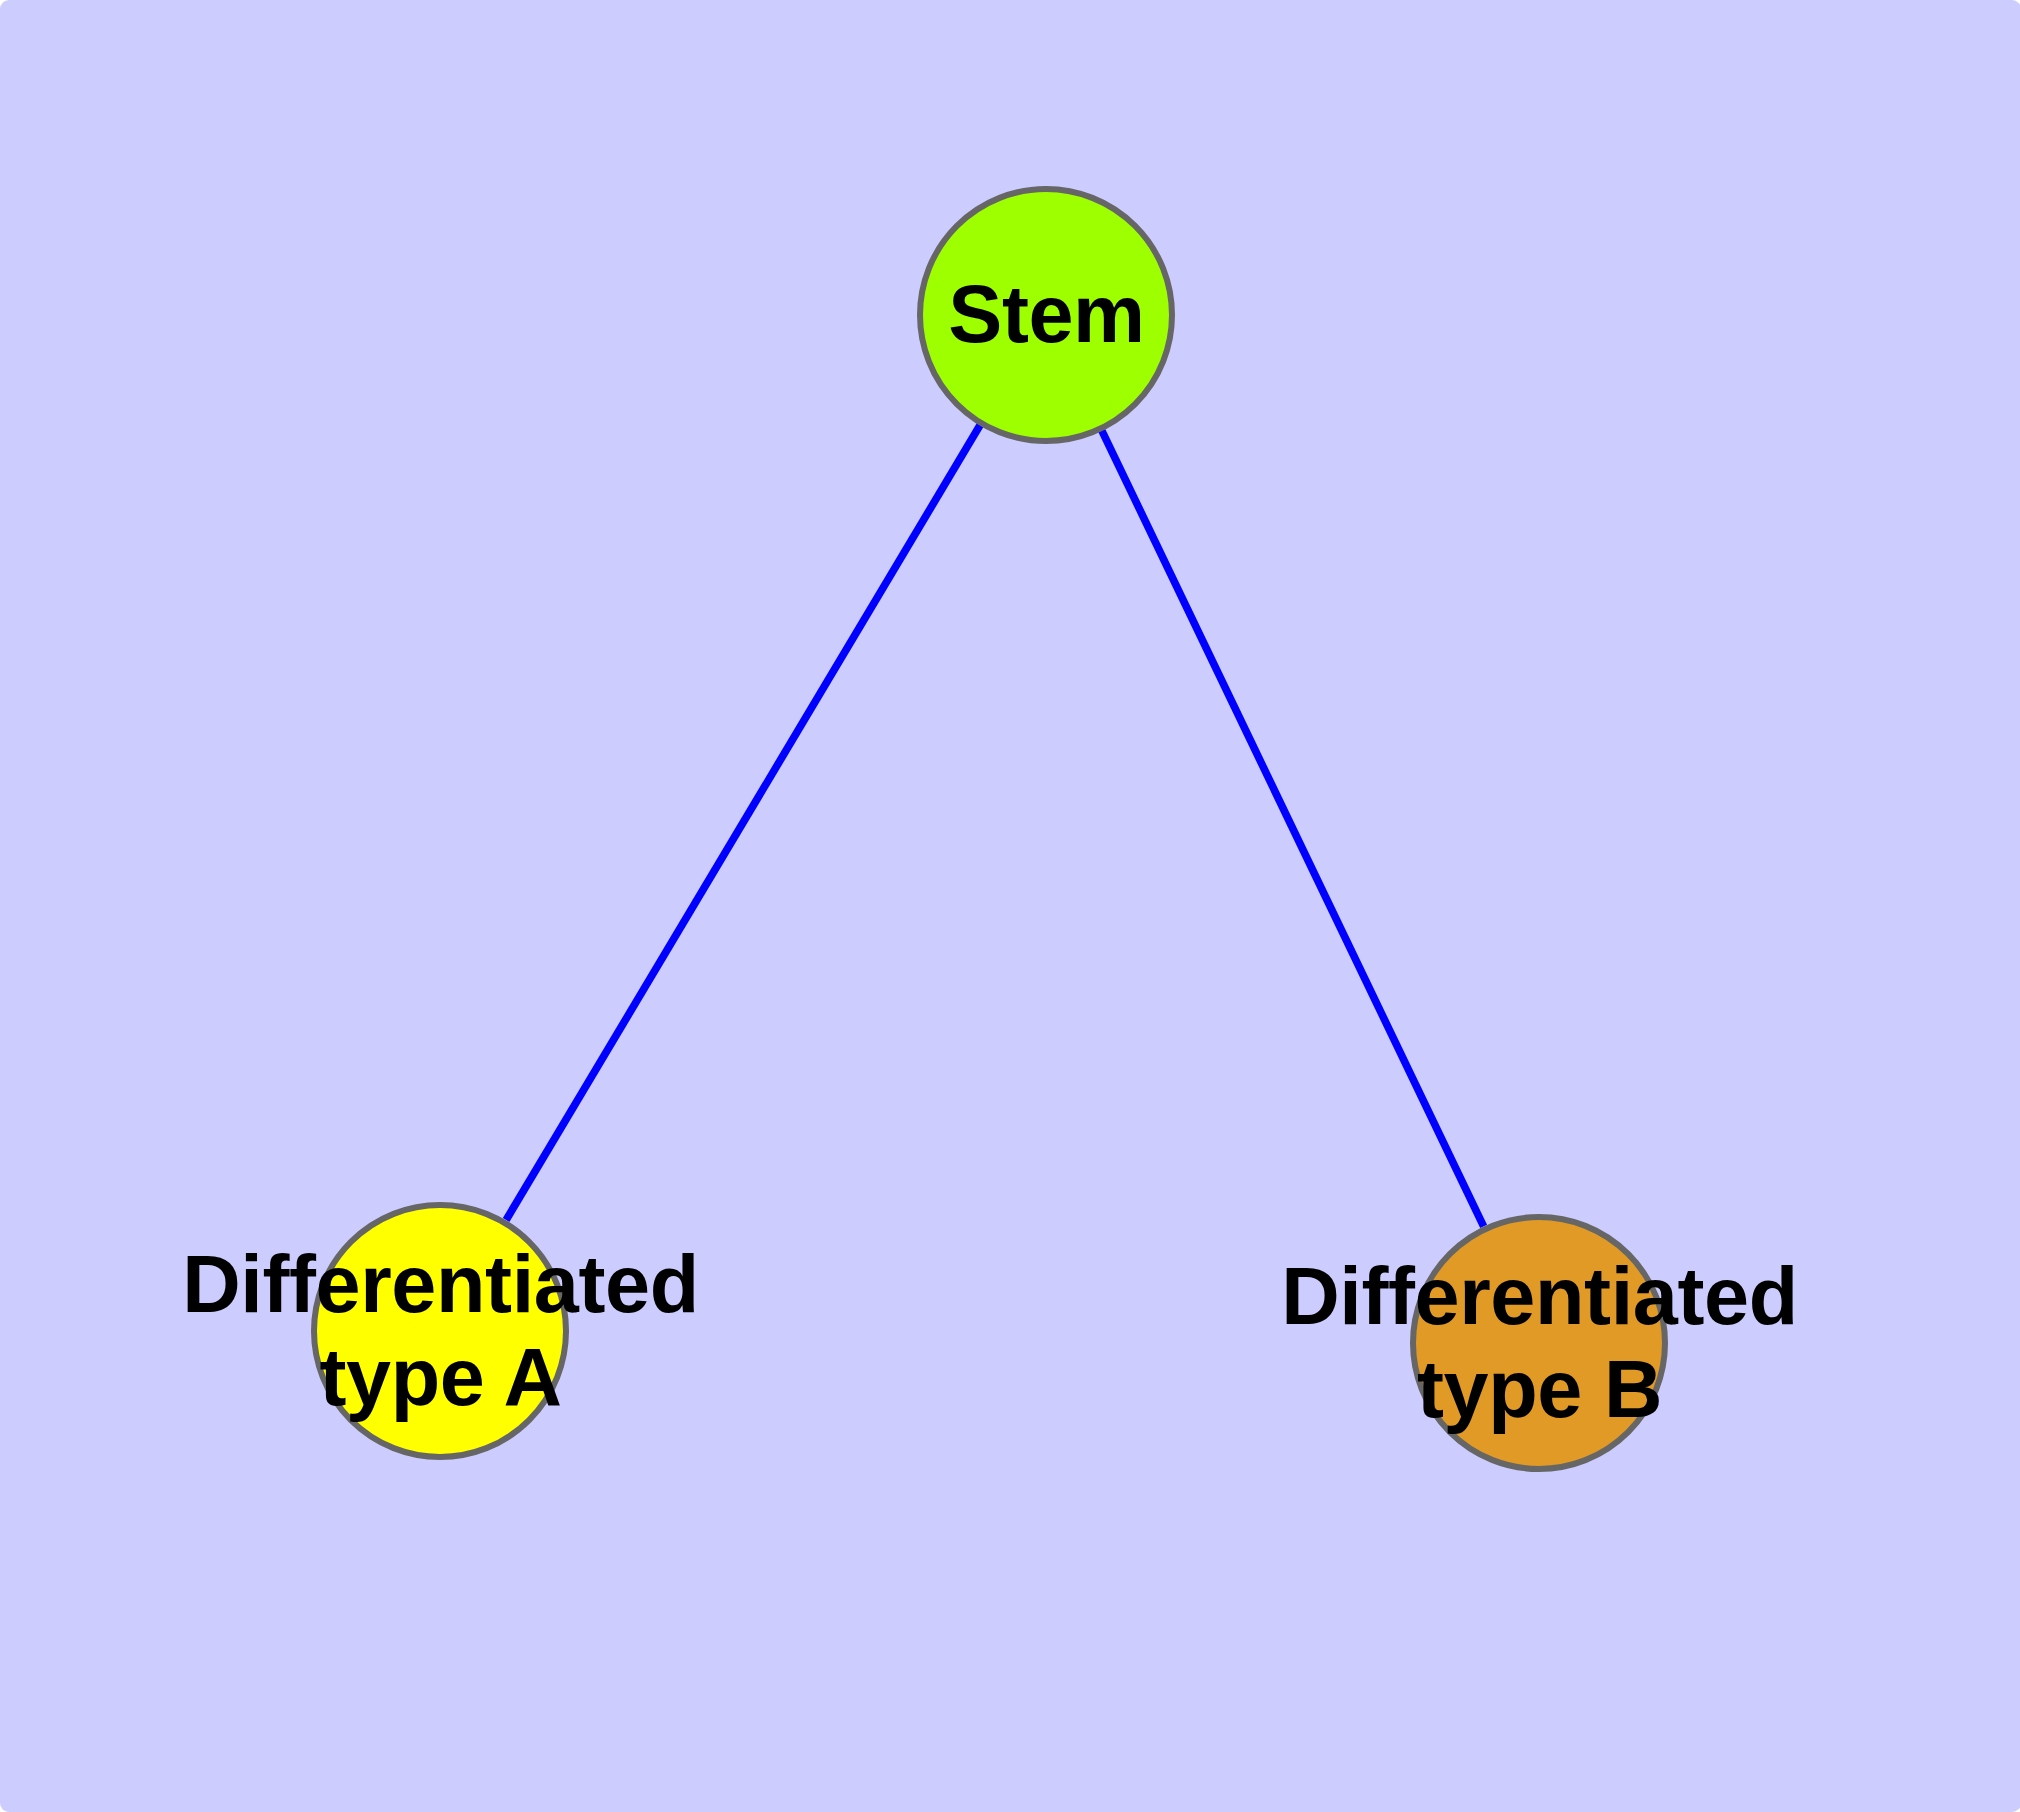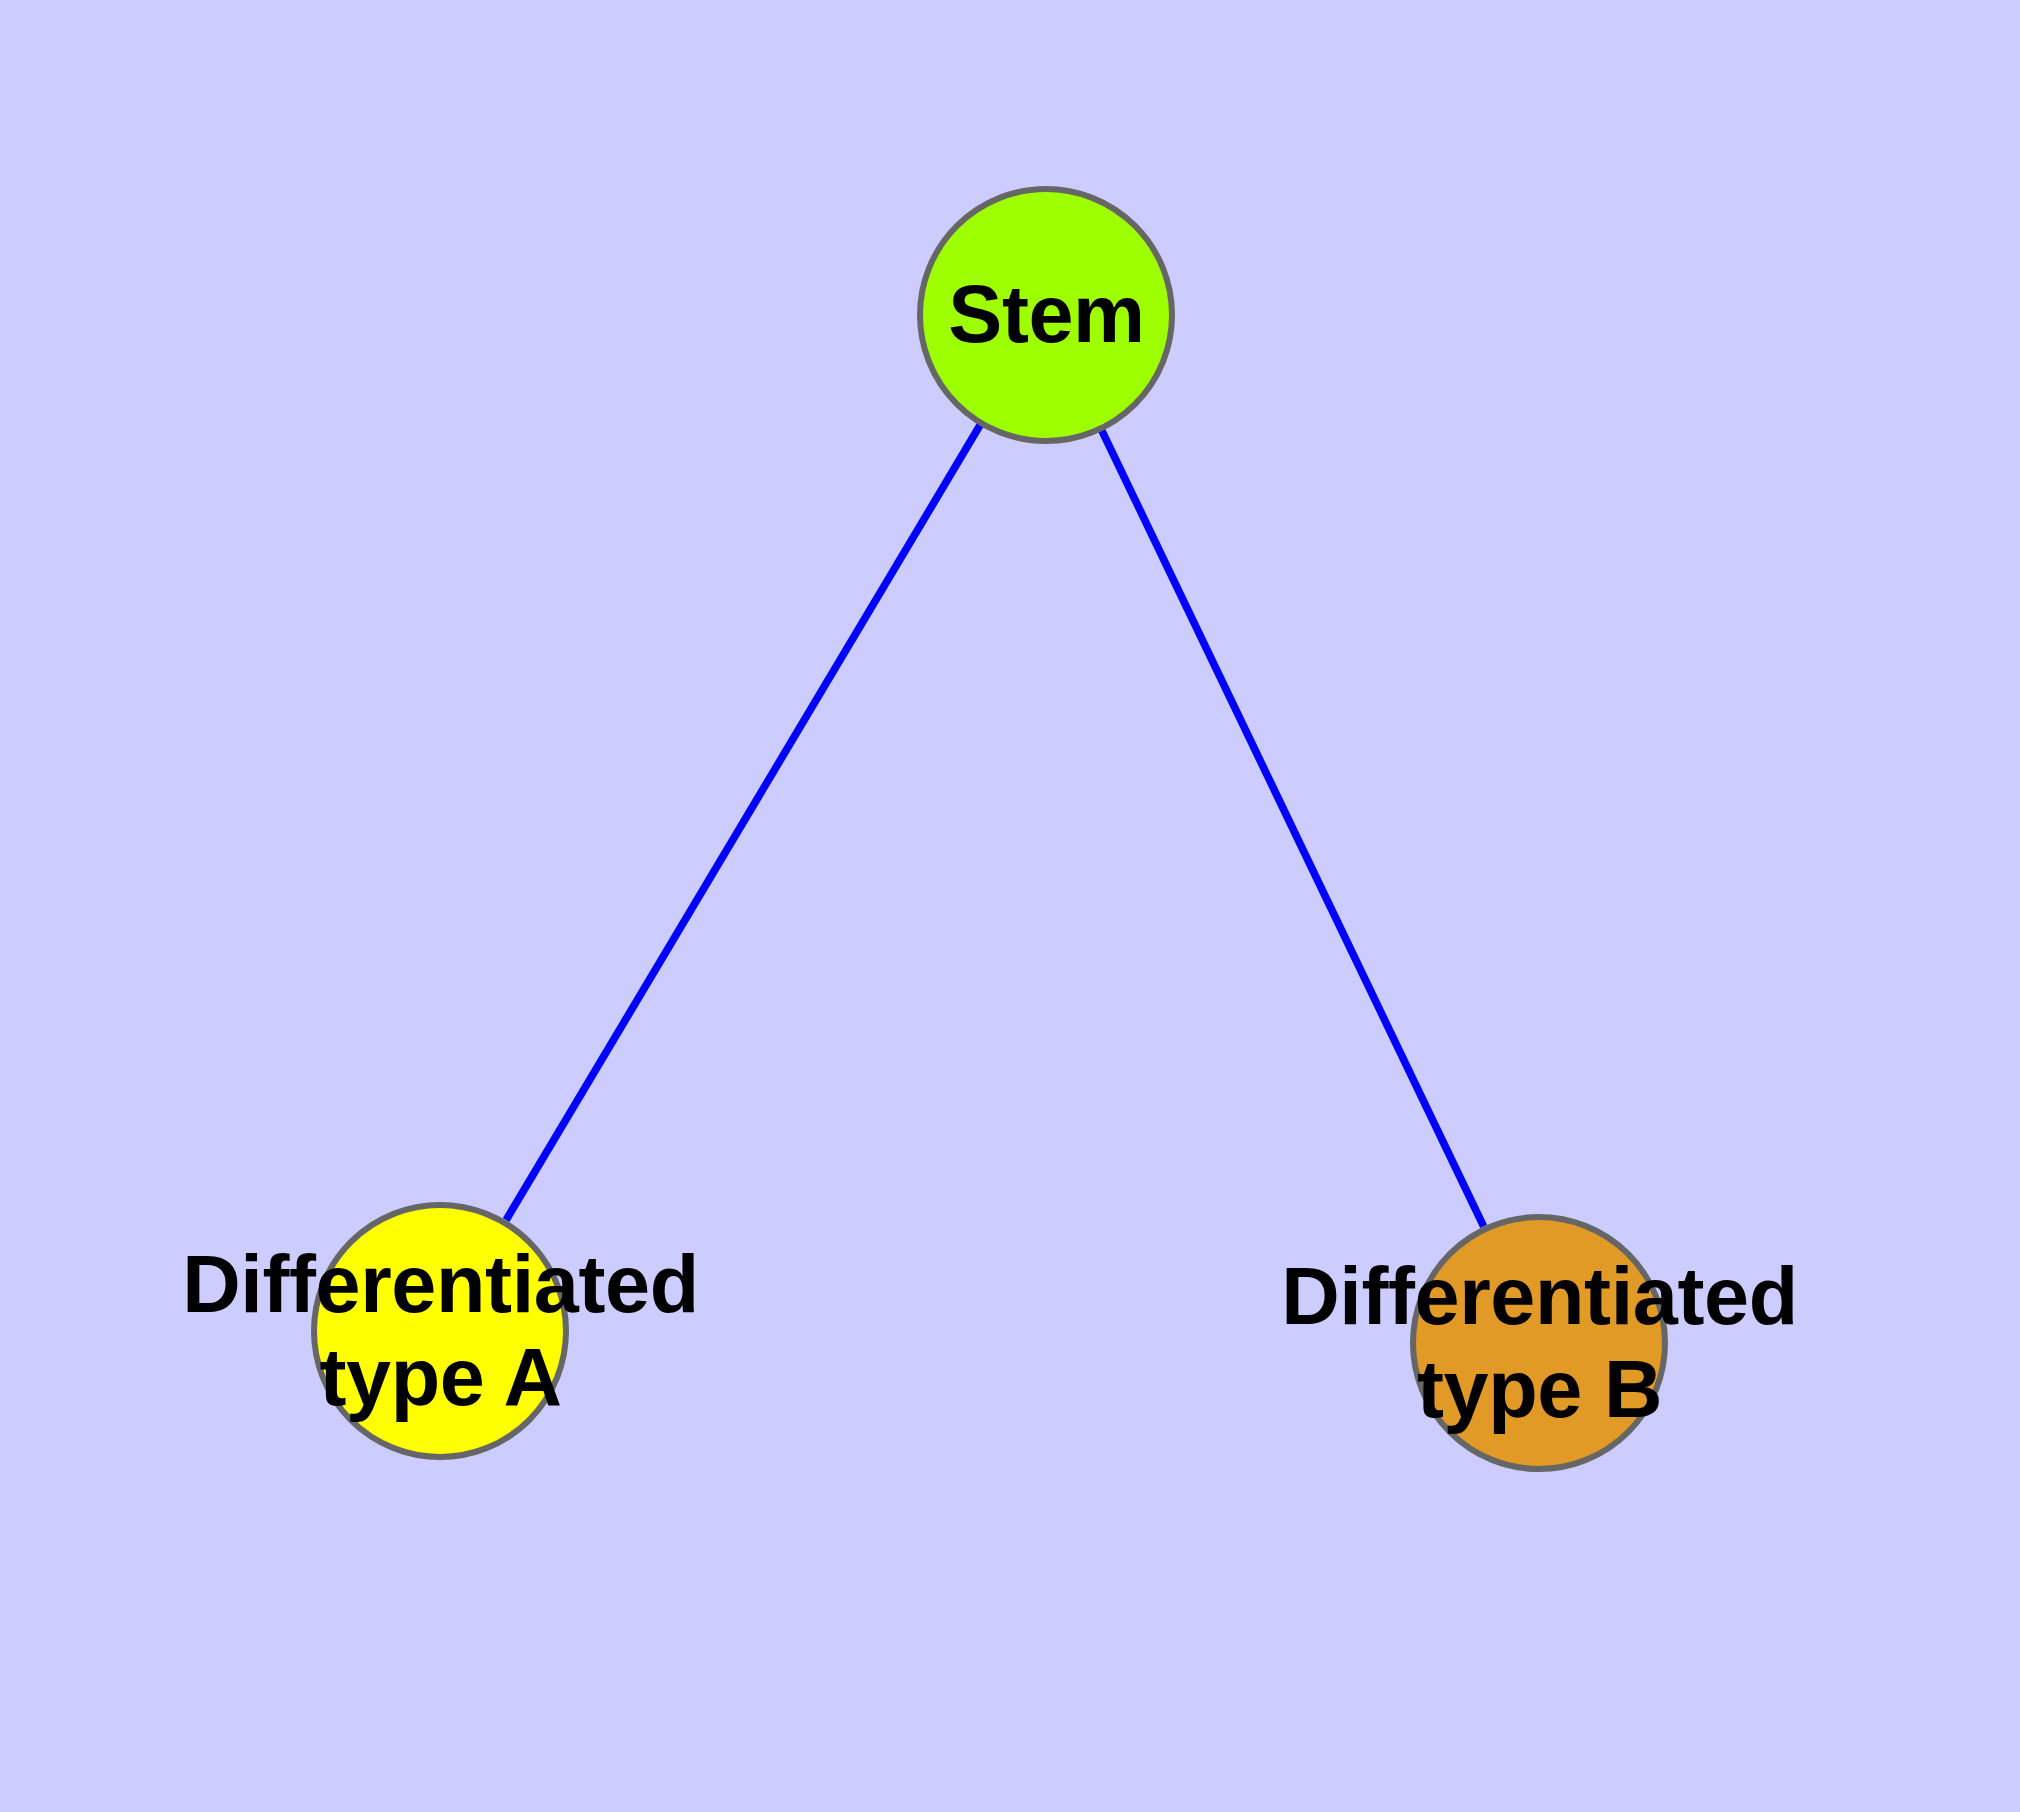--- a/index.html
+++ b/index.html
@@ -41,21 +41,21 @@
     color: #000000;
     line-height: 1.14;
     white-space: nowrap;
     letter-spacing: -0.4px;
   }
   .label-line { display: block; }
 </style>
 </head>
 <body>
 
-<div id="canvas" style="width: 2021px; height: 1812px;">
+<div id="canvas" style="width: 2021px; height: 1812px; border-radius: 9px;">
 
   <div id="graph-bg" style="width: 2021px; height: 1812px; background: rgb(204, 204, 255);"></div>
 
   <svg id="graph-svg" viewBox="0 0 2384 2138" xmlns="http://www.w3.org/2000/svg">
     <line id="edge-0" x1="1156.1491968731355" y1="501.54980832043447" x2="596.8508031268645" y2="1439.4501916795655" stroke="#0000ff" stroke-width="9" stroke-linecap="butt"></line>
     <line id="edge-1" x1="1299.7530841386156" y1="508.0420808593483" x2="1750.2469158613844" y2="1446.9579191406517" stroke="#0000ff" stroke-width="9" stroke-linecap="butt"></line>
   </svg>
 
   <div class="node-group">
     <div class="node-circle" id="circle-0" style="left: 917px; top: 186px; width: 258px; height: 258px; background: rgb(157, 255, 0); border-color: rgb(102, 102, 102); border-width: 6px;"></div>

